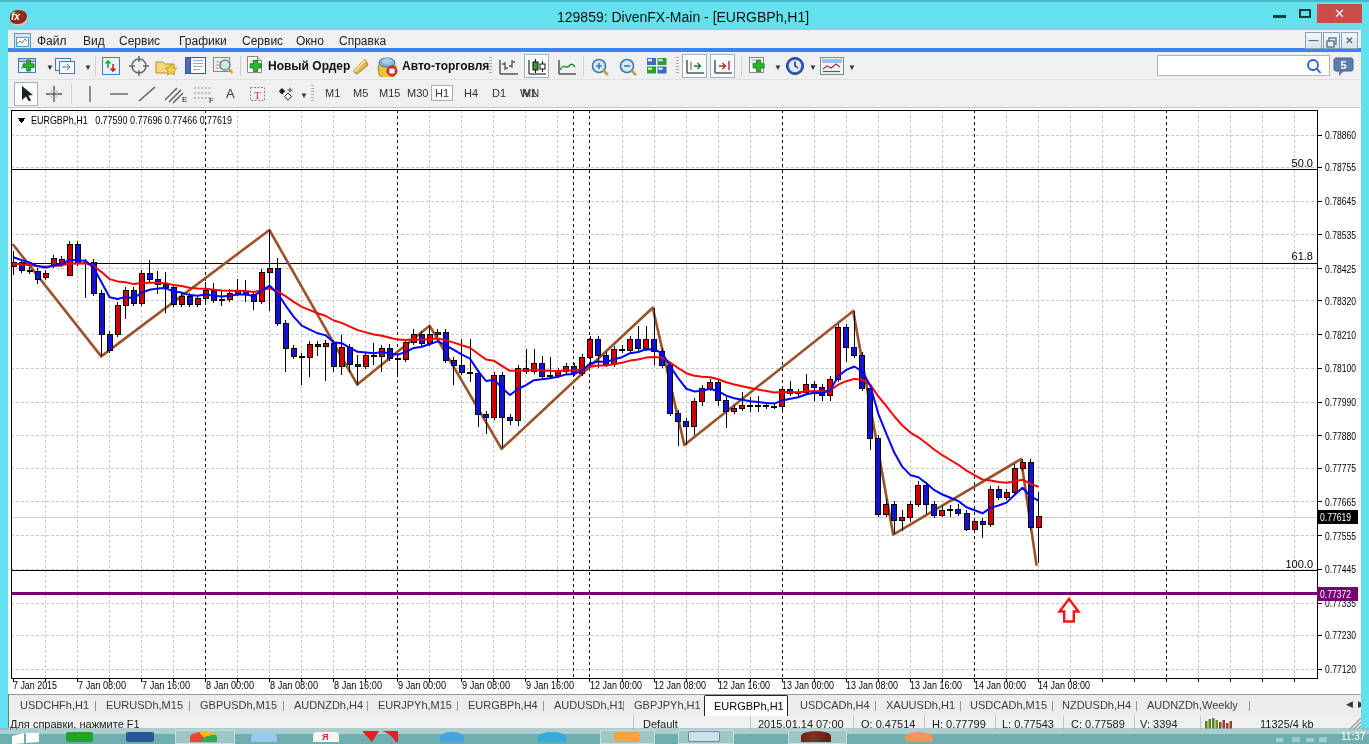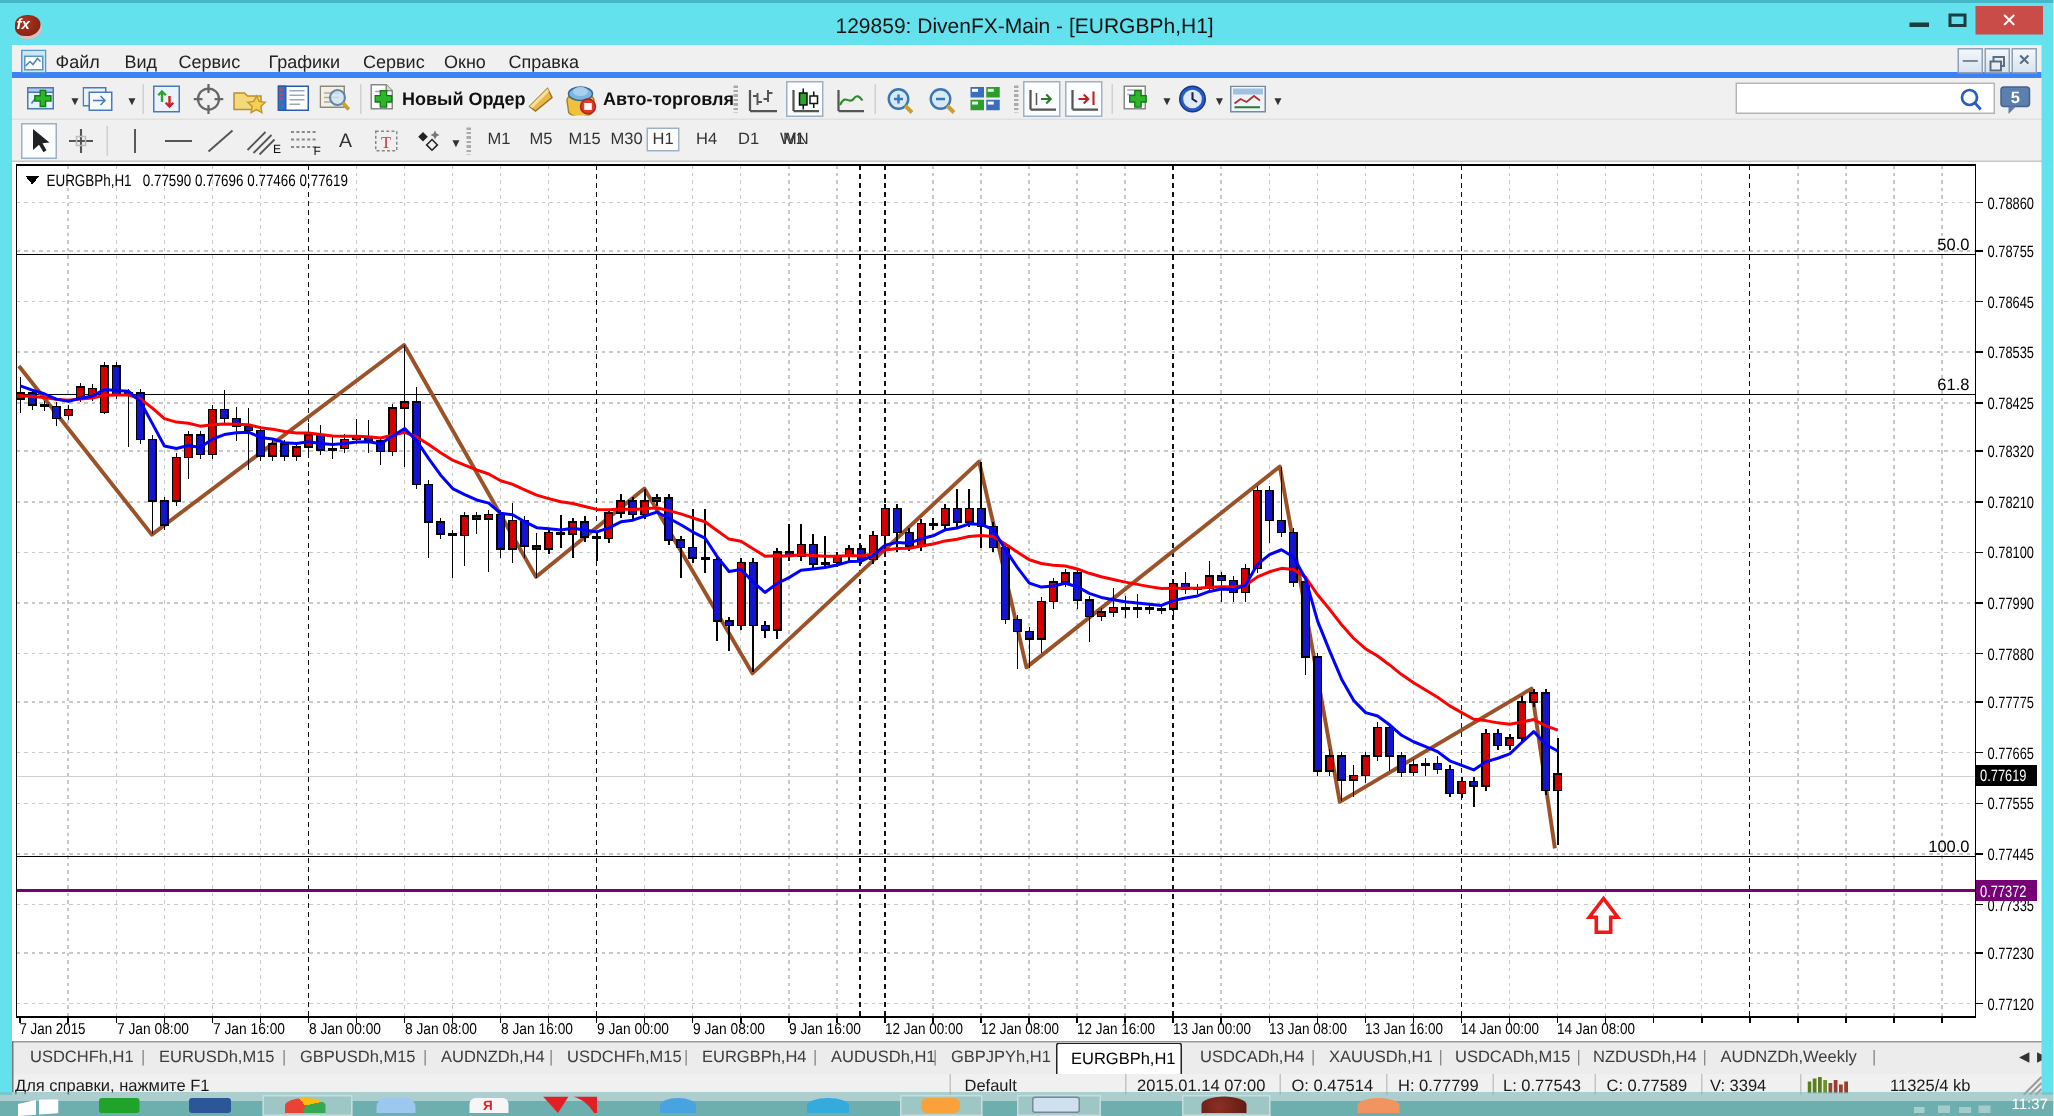--- a/index.html
+++ b/index.html
@@ -709,21 +709,21 @@
 </div>
 <div class="abs" id="tabs">
 <span style="left:20px">USDCHFh,H1</span>
     <span class="pipe" style="left:94px">|</span>
 <span style="left:106px">EURUSDh,M15</span>
     <span class="pipe" style="left:188px">|</span>
 <span style="left:200px">GBPUSDh,M15</span>
     <span class="pipe" style="left:282px">|</span>
 <span style="left:294px">AUDNZDh,H4</span>
     <span class="pipe" style="left:366px">|</span>
-<span style="left:378px">USDCHFh,M15</span>
+<span style="left:378px">EURJPYh,M15</span>
     <span class="pipe" style="left:456px">|</span>
 <span style="left:468px">EURGBPh,H4</span>
     <span class="pipe" style="left:542px">|</span>
 <span style="left:554px">AUDUSDh,H1</span>
     <span class="pipe" style="left:622px">|</span>
 <span style="left:634px">GBPJPYh,H1</span>
 <div class="abs" id="activetab">
       <span>EURGBPh,H1</span>
     </div>
 <span style="left:800px">USDCADh,H4</span>

